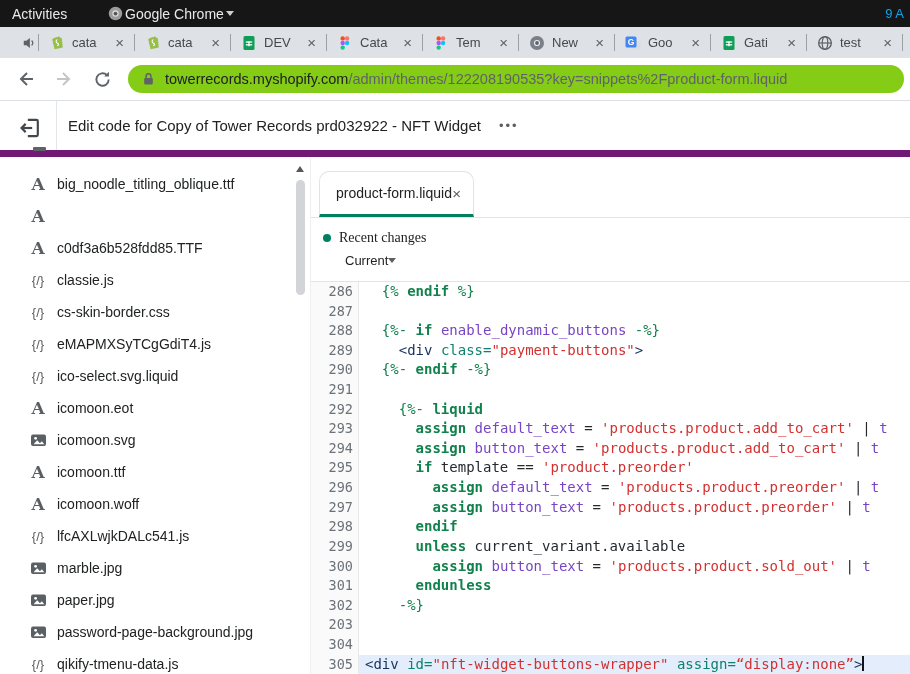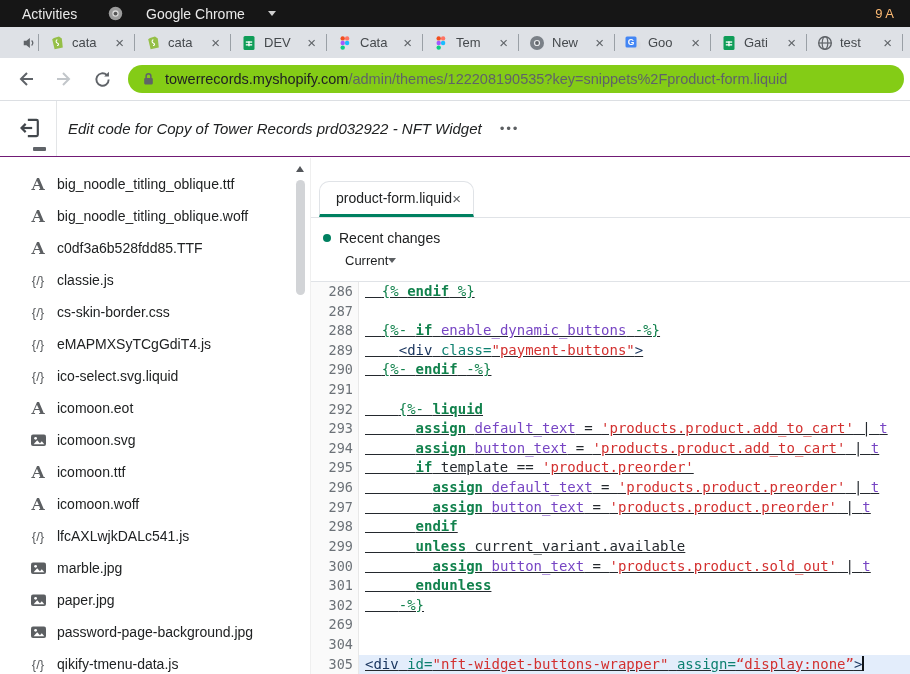--- a/index.html
+++ b/index.html
@@ -2,25 +2,25 @@
 <html><head>
 <meta charset="utf-8">
 <style>
   * { margin:0; padding:0; box-sizing:border-box; }
   html,body { width:910px; height:674px; overflow:hidden; }
   body { position:relative; font-family:"Liberation Sans","DejaVu Sans",sans-serif; background:#fff; }
 
   
   .sysbar { position:absolute; top:0; left:0; width:100%; height:27px; background:#161616;
             display:flex; align-items:center; color:#e9e9e9; font-size:14px; }
-  .sysbar .activities { margin-left:22px; }
-  .sysbar .appmenu { position:absolute; left:108px; display:flex; align-items:center; gap:23px; }
+  .sysbar .activities { margin-left:12px; }
+  .sysbar .appmenu { position:absolute; left:108px; display:flex; align-items:center; gap:2px; }
   .caret-down { width:0; height:0; border-left:4px solid transparent; border-right:4px solid transparent;
                 border-top:5px solid #cfcfcf; }
-  .sysbar .clock { position:absolute; right:16px; font-size:13px; color:#fdba74; }
+  .sysbar .clock { position:absolute; right:6px; font-size:13px; color:#0ea5e9; }
 
   
   .tabstrip { position:absolute; top:27px; left:0; width:100%; height:31px; background:#dee1e6;
               display:flex; align-items:center; overflow:hidden; }
   .speaker { margin-left:22px; flex:none; display:flex; }
   .tdiv { width:1px; height:17px; background:#9aa0a6; flex:none; margin:0 2px; }
   .btab { display:flex; align-items:center; height:100%; width:91px; flex:none; padding:0 8px; }
   .btab .fav { flex:none; width:16px; height:16px; display:flex; }
   .btab .lbl { font-size:13px; color:#45494d; margin-left:7px; width:33px; white-space:nowrap; overflow:hidden; }
   .btab .cls { margin-left:auto; font-size:15px; color:#5f6368; line-height:16px; }
@@ -30,21 +30,21 @@
              border-bottom:1px solid #dcdfe3; display:flex; align-items:center; padding:0 6px 0 14px; }
   .navbtn { width:24px; height:24px; margin-right:14px; flex:none; display:flex; align-items:center; justify-content:center; }
   .omnibox { flex:1; height:28px; border-radius:14px; background:#84cc16; display:flex; align-items:center;
              padding:0 14px; overflow:hidden; }
   .omnibox .url { font-size:14.5px; white-space:nowrap; overflow:hidden; margin-left:10px; }
   .url .host { color:#202124; }
   .url .path { color:#5f6368; }
 
   
   .appheader { position:absolute; top:101px; left:0; width:100%; height:56px; background:#fff;
-               border-bottom:1px solid #701a75; display:flex; align-items:center;font-style:italic; }
+               border-bottom:7px solid #701a75; display:flex; align-items:center; }
   .exitbtn { position:absolute; left:17px; top:14px; width:26px; height:26px; display:flex; }
   .hdr-div { position:absolute; left:56px; top:0; bottom:0; width:1px; background:#e3e5e7; }
   .pagetitle { margin-left:68px; font-size:15px; color:#202223; }
   .morebtn { margin-left:18px; font-size:13px; letter-spacing:2px; color:#5c5f62; }
   .icon-fragment { position:absolute; left:33px; top:46px; width:13px; height:4px; background:#5f6368; border-radius:1px; }
 
   
   .main { position:absolute; top:158px; left:0; right:0; bottom:0; display:flex; }
 
   
@@ -59,40 +59,40 @@
   .sb-up { position:absolute; top:6px; left:2px; width:0; height:0;
            border-left:4.5px solid transparent; border-right:4.5px solid transparent; border-bottom:6px solid #54575b; }
   .sb-thumb { position:absolute; top:20px; left:2px; width:9px; height:115px; background:#d2d4d7; border-radius:5px; }
 
   
   .editor { flex:1; position:relative; background:#fff; border-left:1px solid #efefef;
             display:flex; flex-direction:column; overflow:hidden; }
   .ed-top { height:14px; flex:none; }
   .tabsrow { height:46px; flex:none; border-bottom:1px solid #e0e3e7; padding-left:8px;
              display:flex; align-items:flex-end; }
-  .filetab { width:155px; height:36px; background:#fff; border:1px solid #e0e3e7; border-bottom:3px solid #008060;
+  .filetab { width:155px; height:46px; background:#fff; border:1px solid #e0e3e7; border-bottom:3px solid #008060;
              border-radius:10px 10px 0 0; display:flex; align-items:center; justify-content:space-between;
              padding:0 12px 0 16px; }
   .filetab .tlbl { font-size:14px; color:#202223; }
   .filetab .tcls { font-size:15px; color:#5c5f62; }
   .verspanel { height:64px; flex:none; border-bottom:1px solid #e0e3e7; padding:12px 0 0 12px; }
   .vrow1 { display:flex; align-items:center; gap:8px; }
   .vdot { width:8px; height:8px; border-radius:50%; background:#008060; flex:none; }
-  .vtitle { font-size:14px; color:#202223; }
+  .vtitle { font-size:14px; color:#202223;font-family:Liberation Serif, serif; }
   .vrow2 { margin-left:22px; margin-top:7px; display:flex; align-items:center; gap:0; }
   .vcurrent { font-size:13px; color:#202223; }
   .vcaret { width:0; height:0; border-left:4.5px solid transparent; border-right:4.5px solid transparent;
             border-top:5.5px solid #5c5f62; }
 
   
   .codearea { flex:1; overflow:hidden; font-family:"DejaVu Sans Mono","Liberation Mono",monospace; font-size:14px; }
   .code-line { display:flex; height:19.62px; line-height:19.62px; white-space:pre; }
   .gut { width:48px; flex:none; text-align:right; padding-right:5px; color:#6c7278; background:#fafafa;
          border-right:1px solid #e8e8e8; font-size:13.5px; }
-  .src { flex:1; padding-left:6px; color:#24292e;text-decoration:underline; }
+  .src { flex:1; padding-left:6px; color:#24292e; }
   .code-line.sel .src { background:#e3edfb; }
   .cursor { display:inline-block; width:2px; height:15px; background:#101418; vertical-align:-2px; }
   .tk-lq  { color:#12824d; }
   .tk-kw  { color:#12824d; font-weight:bold; }
   .tk-var { color:#7745c4; }
   .tk-str { color:#d3302f; }
   .tk-attr{ color:#0d8070; }
   .tk-tag { color:#16325c; }
 </style>
 </head>
@@ -282,21 +282,20 @@
 <div class="main">
 
   <div class="sidebar">
     <div class="filelist" id="file-list">
         <div class="file-item">
           <span class="ficon font">A</span>
           <span class="fname">big_noodle_titling_oblique.ttf</span>
         </div>
         <div class="file-item">
           <span class="ficon font">A</span>
-          <span class="fname">big_noodle_titling_oblique.woff</span>
         </div>
         <div class="file-item">
           <span class="ficon font">A</span>
           <span class="fname">c0df3a6b528fdd85.TTF</span>
         </div>
         <div class="file-item">
           <span class="ficon code">{/}</span>
           <span class="fname">classie.js</span>
         </div>
         <div class="file-item">
@@ -407,19 +406,19 @@
         <div class="code-line"><span class="gut">293</span><span class="src"><span>      </span><span class="tk-kw">assign</span><span> </span><span class="tk-var">default_text</span><span> = </span><span class="tk-str">'products.product.add_to_cart'</span><span> | </span><span class="tk-var">t</span></span></div>
         <div class="code-line"><span class="gut">294</span><span class="src"><span>      </span><span class="tk-kw">assign</span><span> </span><span class="tk-var">button_text</span><span> = </span><span class="tk-str">'products.product.add_to_cart'</span><span> | </span><span class="tk-var">t</span></span></div>
         <div class="code-line"><span class="gut">295</span><span class="src"><span>      </span><span class="tk-kw">if</span><span> template == </span><span class="tk-str">'product.preorder'</span></span></div>
         <div class="code-line"><span class="gut">296</span><span class="src"><span>        </span><span class="tk-kw">assign</span><span> </span><span class="tk-var">default_text</span><span> = </span><span class="tk-str">'products.product.preorder'</span><span> | </span><span class="tk-var">t</span></span></div>
         <div class="code-line"><span class="gut">297</span><span class="src"><span>        </span><span class="tk-kw">assign</span><span> </span><span class="tk-var">button_text</span><span> = </span><span class="tk-str">'products.product.preorder'</span><span> | </span><span class="tk-var">t</span></span></div>
         <div class="code-line"><span class="gut">298</span><span class="src"><span>      </span><span class="tk-kw">endif</span></span></div>
         <div class="code-line"><span class="gut">299</span><span class="src"><span>      </span><span class="tk-kw">unless</span><span> current_variant.available</span></span></div>
         <div class="code-line"><span class="gut">300</span><span class="src"><span>        </span><span class="tk-kw">assign</span><span> </span><span class="tk-var">button_text</span><span> = </span><span class="tk-str">'products.product.sold_out'</span><span> | </span><span class="tk-var">t</span></span></div>
         <div class="code-line"><span class="gut">301</span><span class="src"><span>      </span><span class="tk-kw">endunless</span></span></div>
         <div class="code-line"><span class="gut">302</span><span class="src"><span>    </span><span class="tk-lq">-%}</span></span></div>
-        <div class="code-line"><span class="gut">269</span><span class="src"></span></div>
+        <div class="code-line"><span class="gut">203</span><span class="src"></span></div>
         <div class="code-line"><span class="gut">304</span><span class="src"></span></div>
         <div class="code-line sel"><span class="gut">305</span><span class="src"><span class="tk-tag">&lt;div</span><span> </span><span class="tk-attr">id=</span><span class="tk-str">"nft-widget-buttons-wrapper"</span><span> </span><span class="tk-attr">assign=</span><span class="tk-str">“display:none”</span><span class="tk-tag">&gt;</span><span class="cursor"></span></span></div>
       </div>
   </div>
 
 </div>
 
 </body></html>

